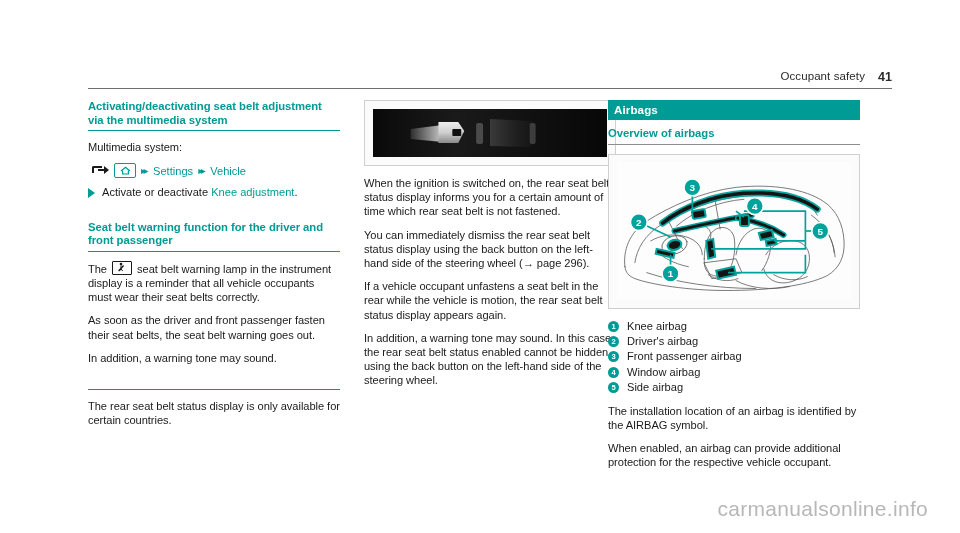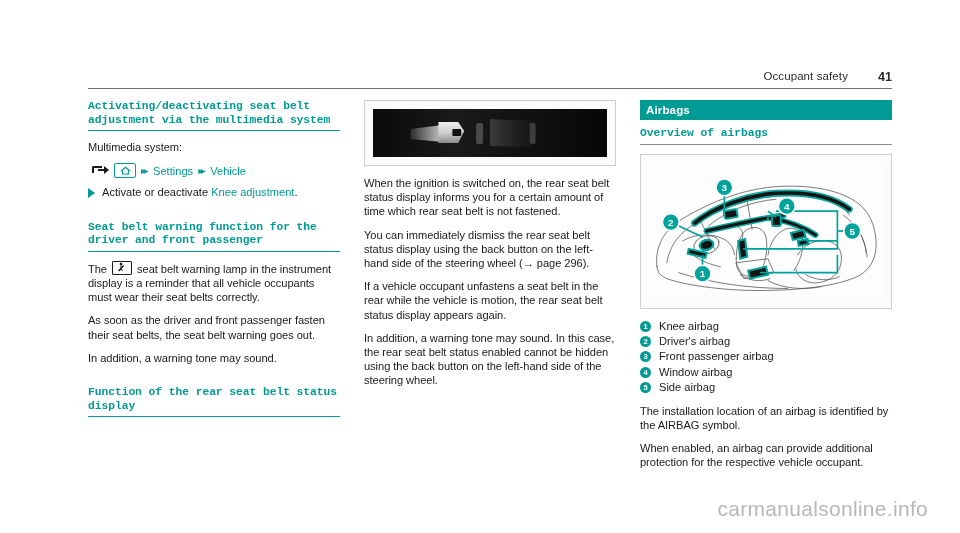--- a/index.html
+++ b/index.html
@@ -25,21 +25,21 @@
     display: flex;
     justify-content: flex-end;
     align-items: flex-start;
     font-size: 11.5px;
     color: #2b2b2b;
   }
   .page-header .hdr-title { letter-spacing: .1px; }
   .page-header .hdr-num {
     font-weight: bold;
     font-size: 12.5px;
-    margin-left: 26px;
+    margin-left: 9px;
     min-width: 18px;
     text-align: right;
   }
   .header-rule {
     position: absolute;
     left: 88px;
     top: 88px;
     width: 804px;
     height: 1px;
     background: #6f6f6f;
@@ -53,31 +53,30 @@
     width: 804px;
     height: 380px;
   }
   .col {
     position: absolute;
     top: 0;
     width: 252px;
   }
   .col-1 { left: 0px; }
   .col-2 { left: 276px; }
-  .col-3 { left: 552px; }
+  .col-3 { left: 520px; }
 
   
   .h-sub {
     color: #009b95;
     font-size: 11.3px;
     font-weight: bold;
     line-height: 13.6px;
     margin: 0;
     letter-spacing: -0.05px;
-    font-family: Liberation Mono, monospace;
   }
   .h-rule-teal {
     height: 1px;
     background: #009b95;
     margin-top: 3px;
     margin-bottom: 9px;
   }
   .h-rule-grey {
     height: 1px;
     background: #8d8d8d;
@@ -297,23 +296,23 @@
             <circle cx="6" cy="2" r="1.3" fill="#1a1a1a"></circle>
             <path d="M6 3.3 L6 7 M6 7 L4.3 9 M6 7 L7.7 9" stroke="#1a1a1a" stroke-width="1"></path>
             <path d="M3.6 9 L8.6 3.6" stroke="#1a1a1a" stroke-width="1.4"></path>
           </svg></span><span> seat belt warning lamp in the instrument display is a reminder that all vehicle occupants must wear their seat belts correctly.</span></p>
 
     <p class="body">As soon as the driver and front passenger fasten their seat belts, the seat belt warning goes out.</p>
     <p class="body">In addition, a warning tone may sound.</p>
 
     <div style="height:12px"></div>
 
-    <h2 class="h-sub">Function of the rear seat belt status display</h2>
     <div class="h-rule-teal"></div>
 
+    <p class="body">The rear seat belt status display is only available for certain countries.</p>
   </div>
 
   <div class="col col-2">
 
     <div class="fig-box">
       <svg class="fig-dark" viewBox="0 0 236 48" preserveAspectRatio="none">
         <rect x="0" y="0" width="236" height="48" fill="#060606"></rect>
         <defs>
           <linearGradient id="bgGlow" x1="0" y1="0" x2="1" y2="0">
             <stop offset="0%" stop-color="#0a0a0a"></stop>

